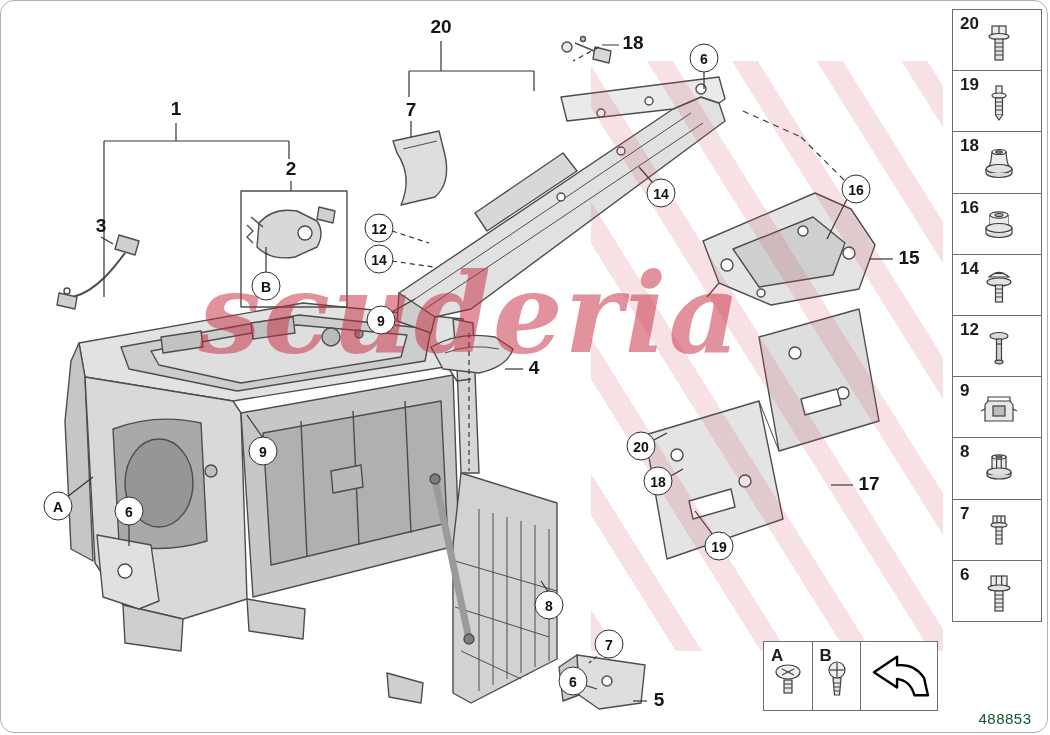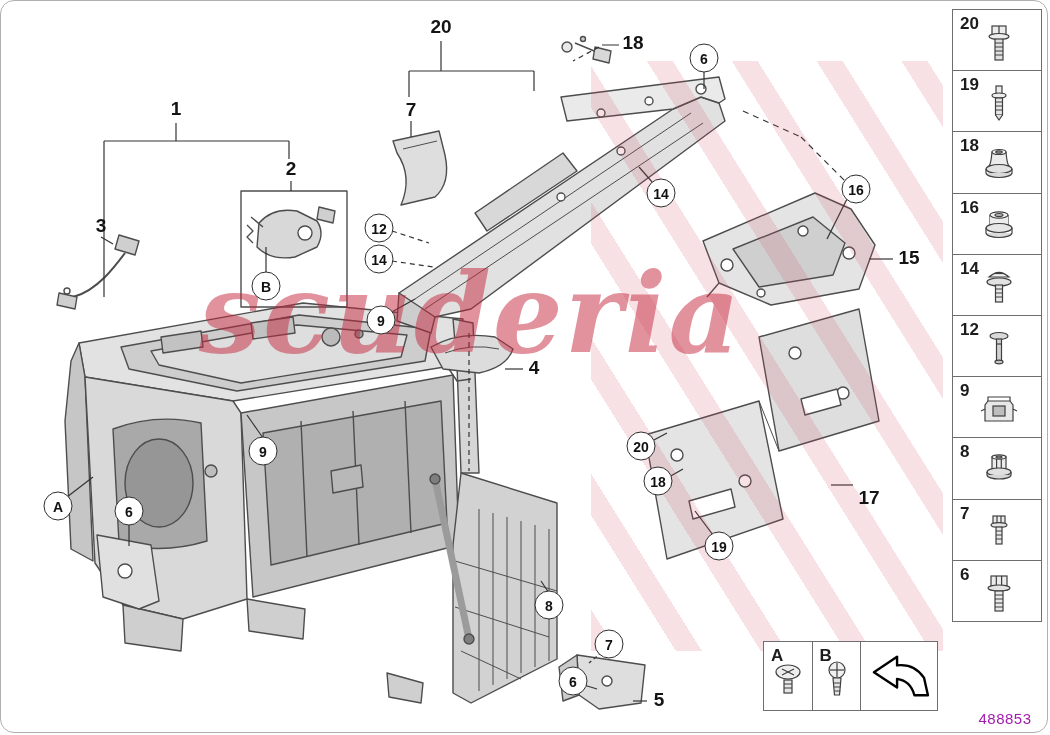--- a/index.html
+++ b/index.html
@@ -18,21 +18,21 @@
   .sidebar{position:absolute;left:951px;top:8px;width:90px;z-index:5;}
   .sbox{position:relative;width:90px;height:62.7px;border:1.5px solid #6e6e6e;margin-top:-1.5px;background:#fff;box-sizing:border-box;}
   .sbox:first-child{margin-top:0;}
   .snum{position:absolute;left:7px;top:4px;font-size:17px;font-weight:bold;color:#1c1c1c;}
   .sicon{position:absolute;left:52%;top:56%;transform:translate(-50%,-50%);}
   .legend{position:absolute;left:762px;top:640px;height:70px;z-index:5;display:flex;}
   .lcell{position:relative;width:50px;height:70px;border:1.5px solid #6e6e6e;margin-left:-1.5px;background:#fff;box-sizing:border-box;}
   .lcell:first-child{margin-left:0;}
   .lcell.arrowcell{width:78px;display:flex;align-items:center;justify-content:center;}
   .licon{position:absolute;left:50%;top:58%;transform:translate(-50%,-50%);}
-  .pn{position:absolute;left:963px;top:709px;width:82px;z-index:5;text-align:center;font-size:15px;color:#a21caf;letter-spacing:0.5px;}
+  .pn{position:absolute;left:963px;top:709px;width:82px;z-index:5;text-align:center;font-size:15px;color:#14532d;letter-spacing:0.5px;}
   .ic{stroke:#3f3f3f;stroke-width:1.2;}
 </style>
 </head>
 <body>
 
 <div class="canvas">
 
   <svg class="diagram" width="1050" height="735" viewBox="0 0 1050 735">
     <g fill="none" stroke="#4d4d4d" stroke-width="1.4" stroke-linejoin="round">
 
@@ -174,21 +174,21 @@
 
   <div class="lbl" style="left:175px;top:108px">1</div>
   <div class="lbl" style="left:290px;top:168px">2</div>
   <div class="lbl" style="left:100px;top:225px">3</div>
   <div class="lbl" style="left:533px;top:367px">4</div>
   <div class="lbl" style="left:658px;top:699px">5</div>
   <div class="lbl" style="left:440px;top:26px">20</div>
   <div class="lbl" style="left:410px;top:109px">7</div>
   <div class="lbl" style="left:632px;top:42px">18</div>
   <div class="lbl" style="left:908px;top:257px">15</div>
-  <div class="lbl" style="left:868px;top:497px">17</div>
+  <div class="lbl" style="left:868px;top:483px">17</div>
 
   <div class="circ" style="left:703px;top:57px">6</div>
   <div class="circ" style="left:660px;top:192px">14</div>
   <div class="circ" style="left:855px;top:188px">16</div>
   <div class="circ" style="left:378px;top:227px">12</div>
   <div class="circ" style="left:378px;top:258px">14</div>
   <div class="circ" style="left:265px;top:285px">B</div>
   <div class="circ" style="left:380px;top:319px">9</div>
   <div class="circ" style="left:262px;top:450px">9</div>
   <div class="circ" style="left:57px;top:505px">A</div>

